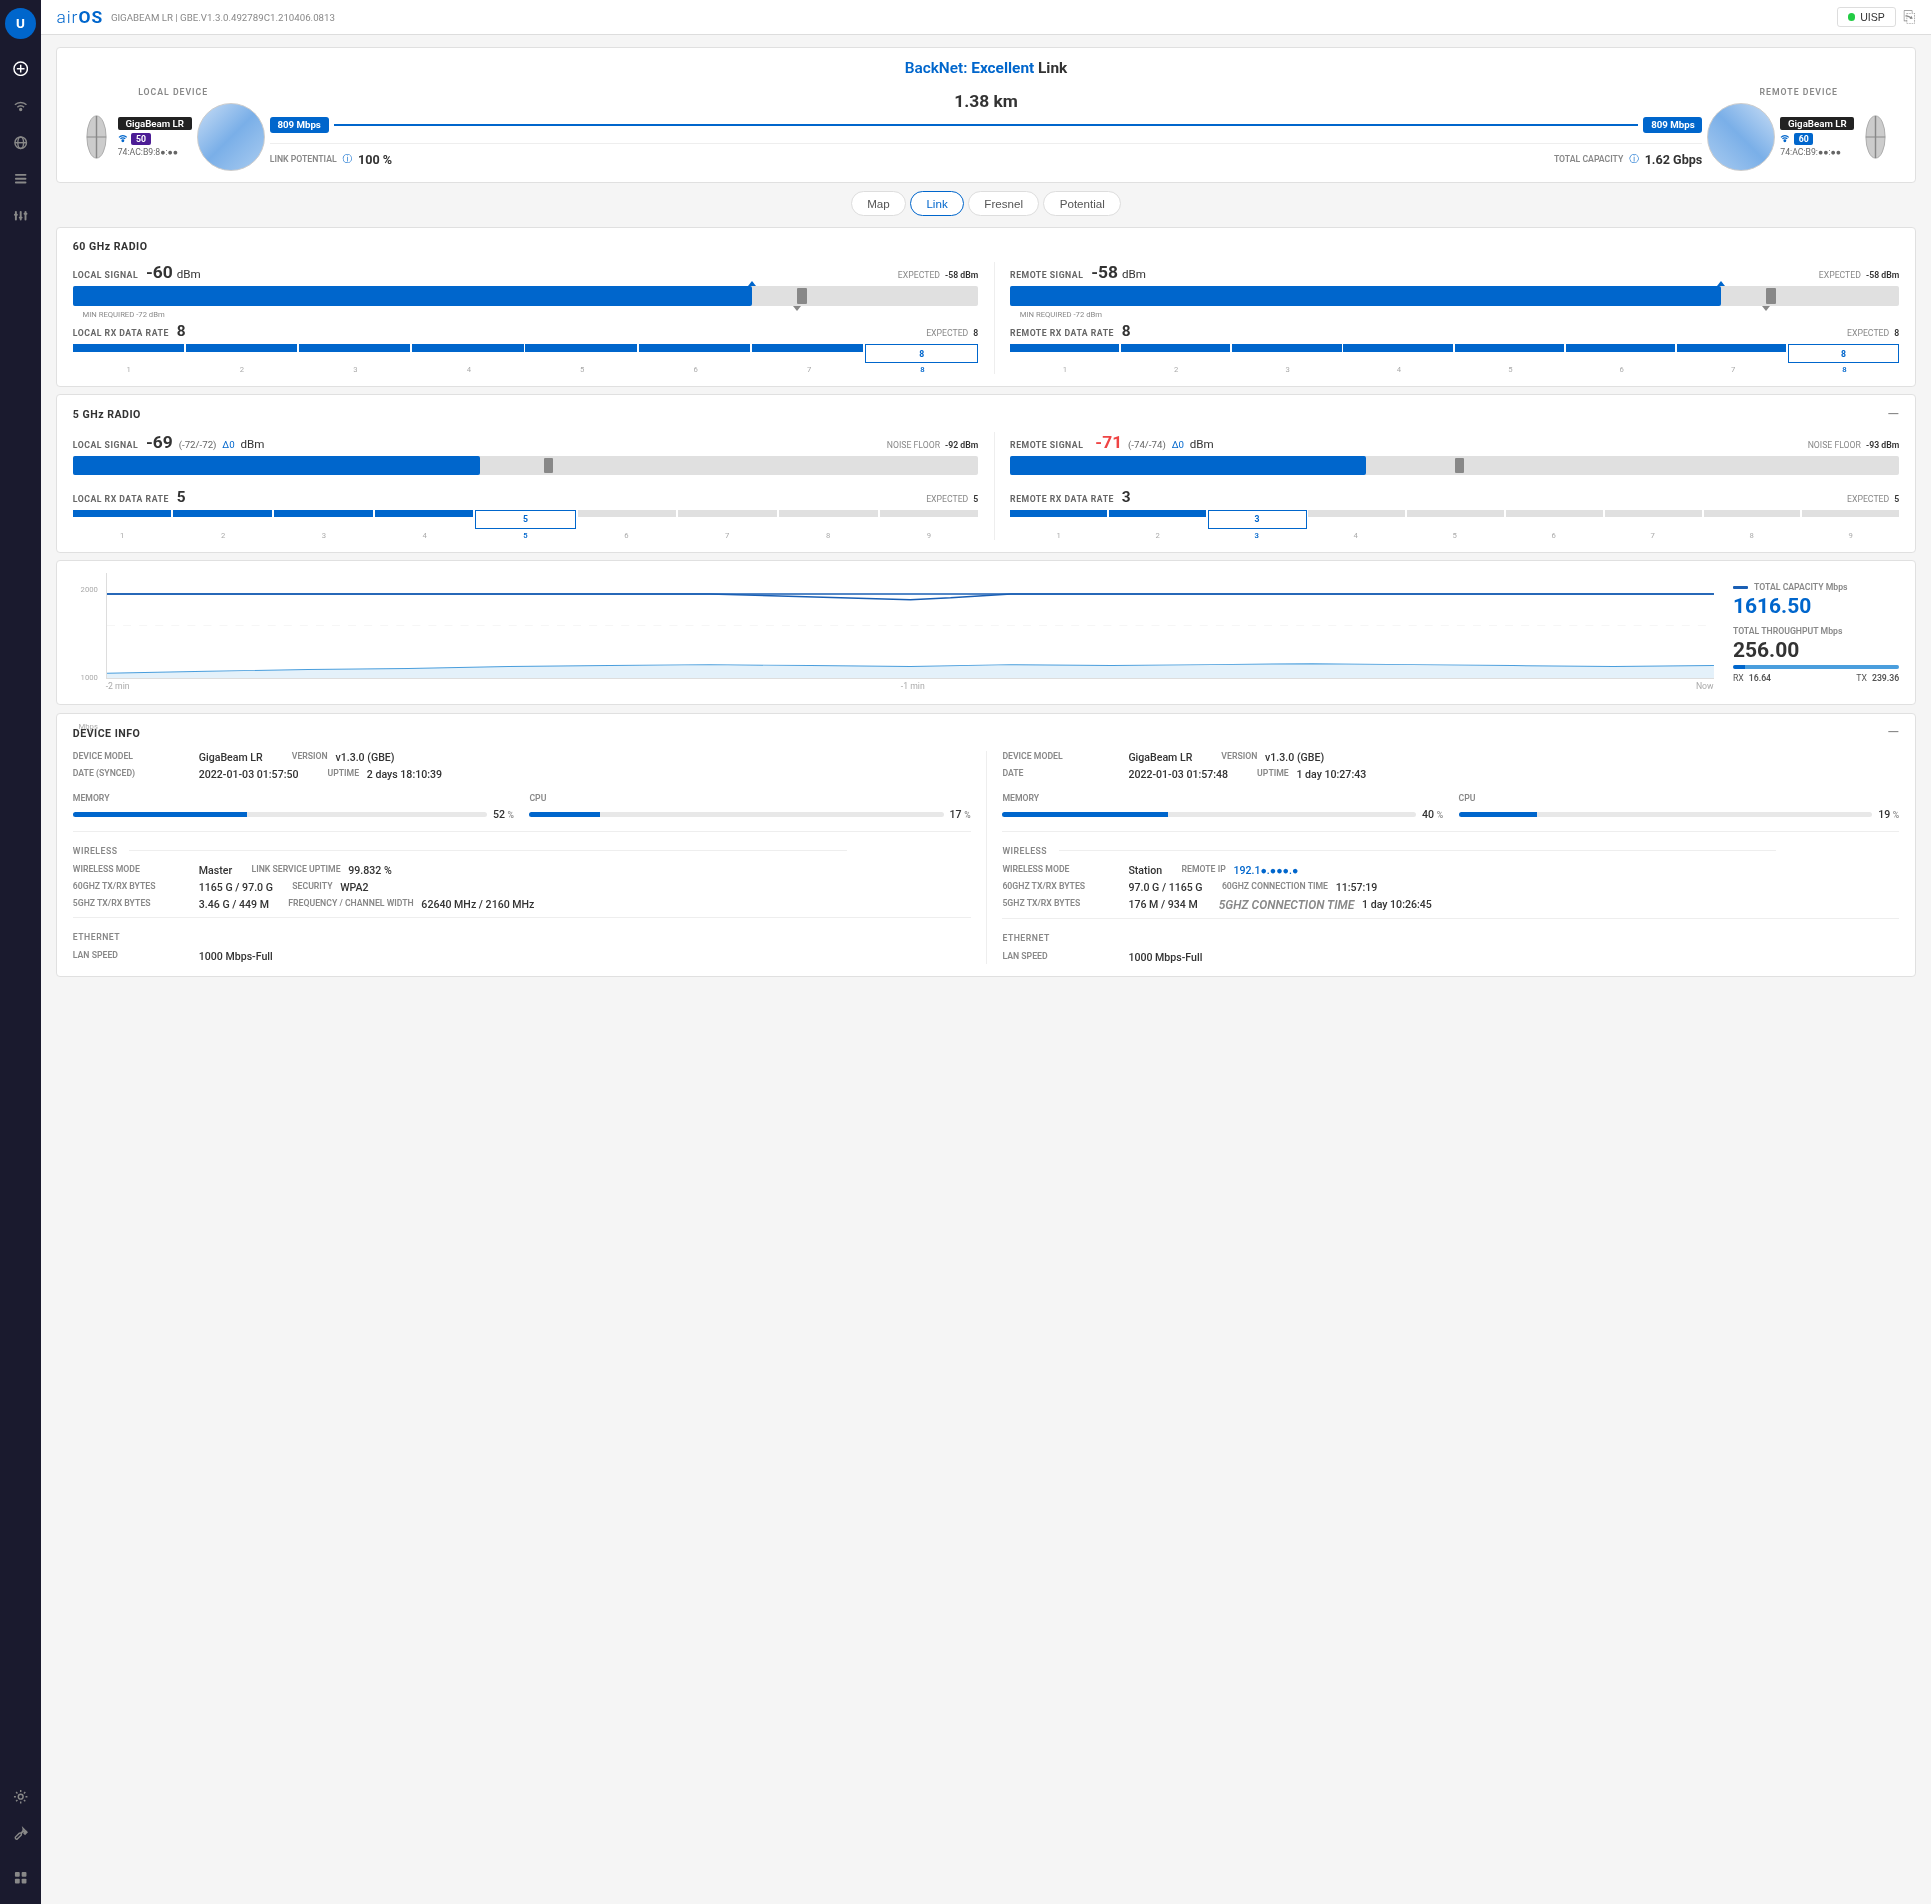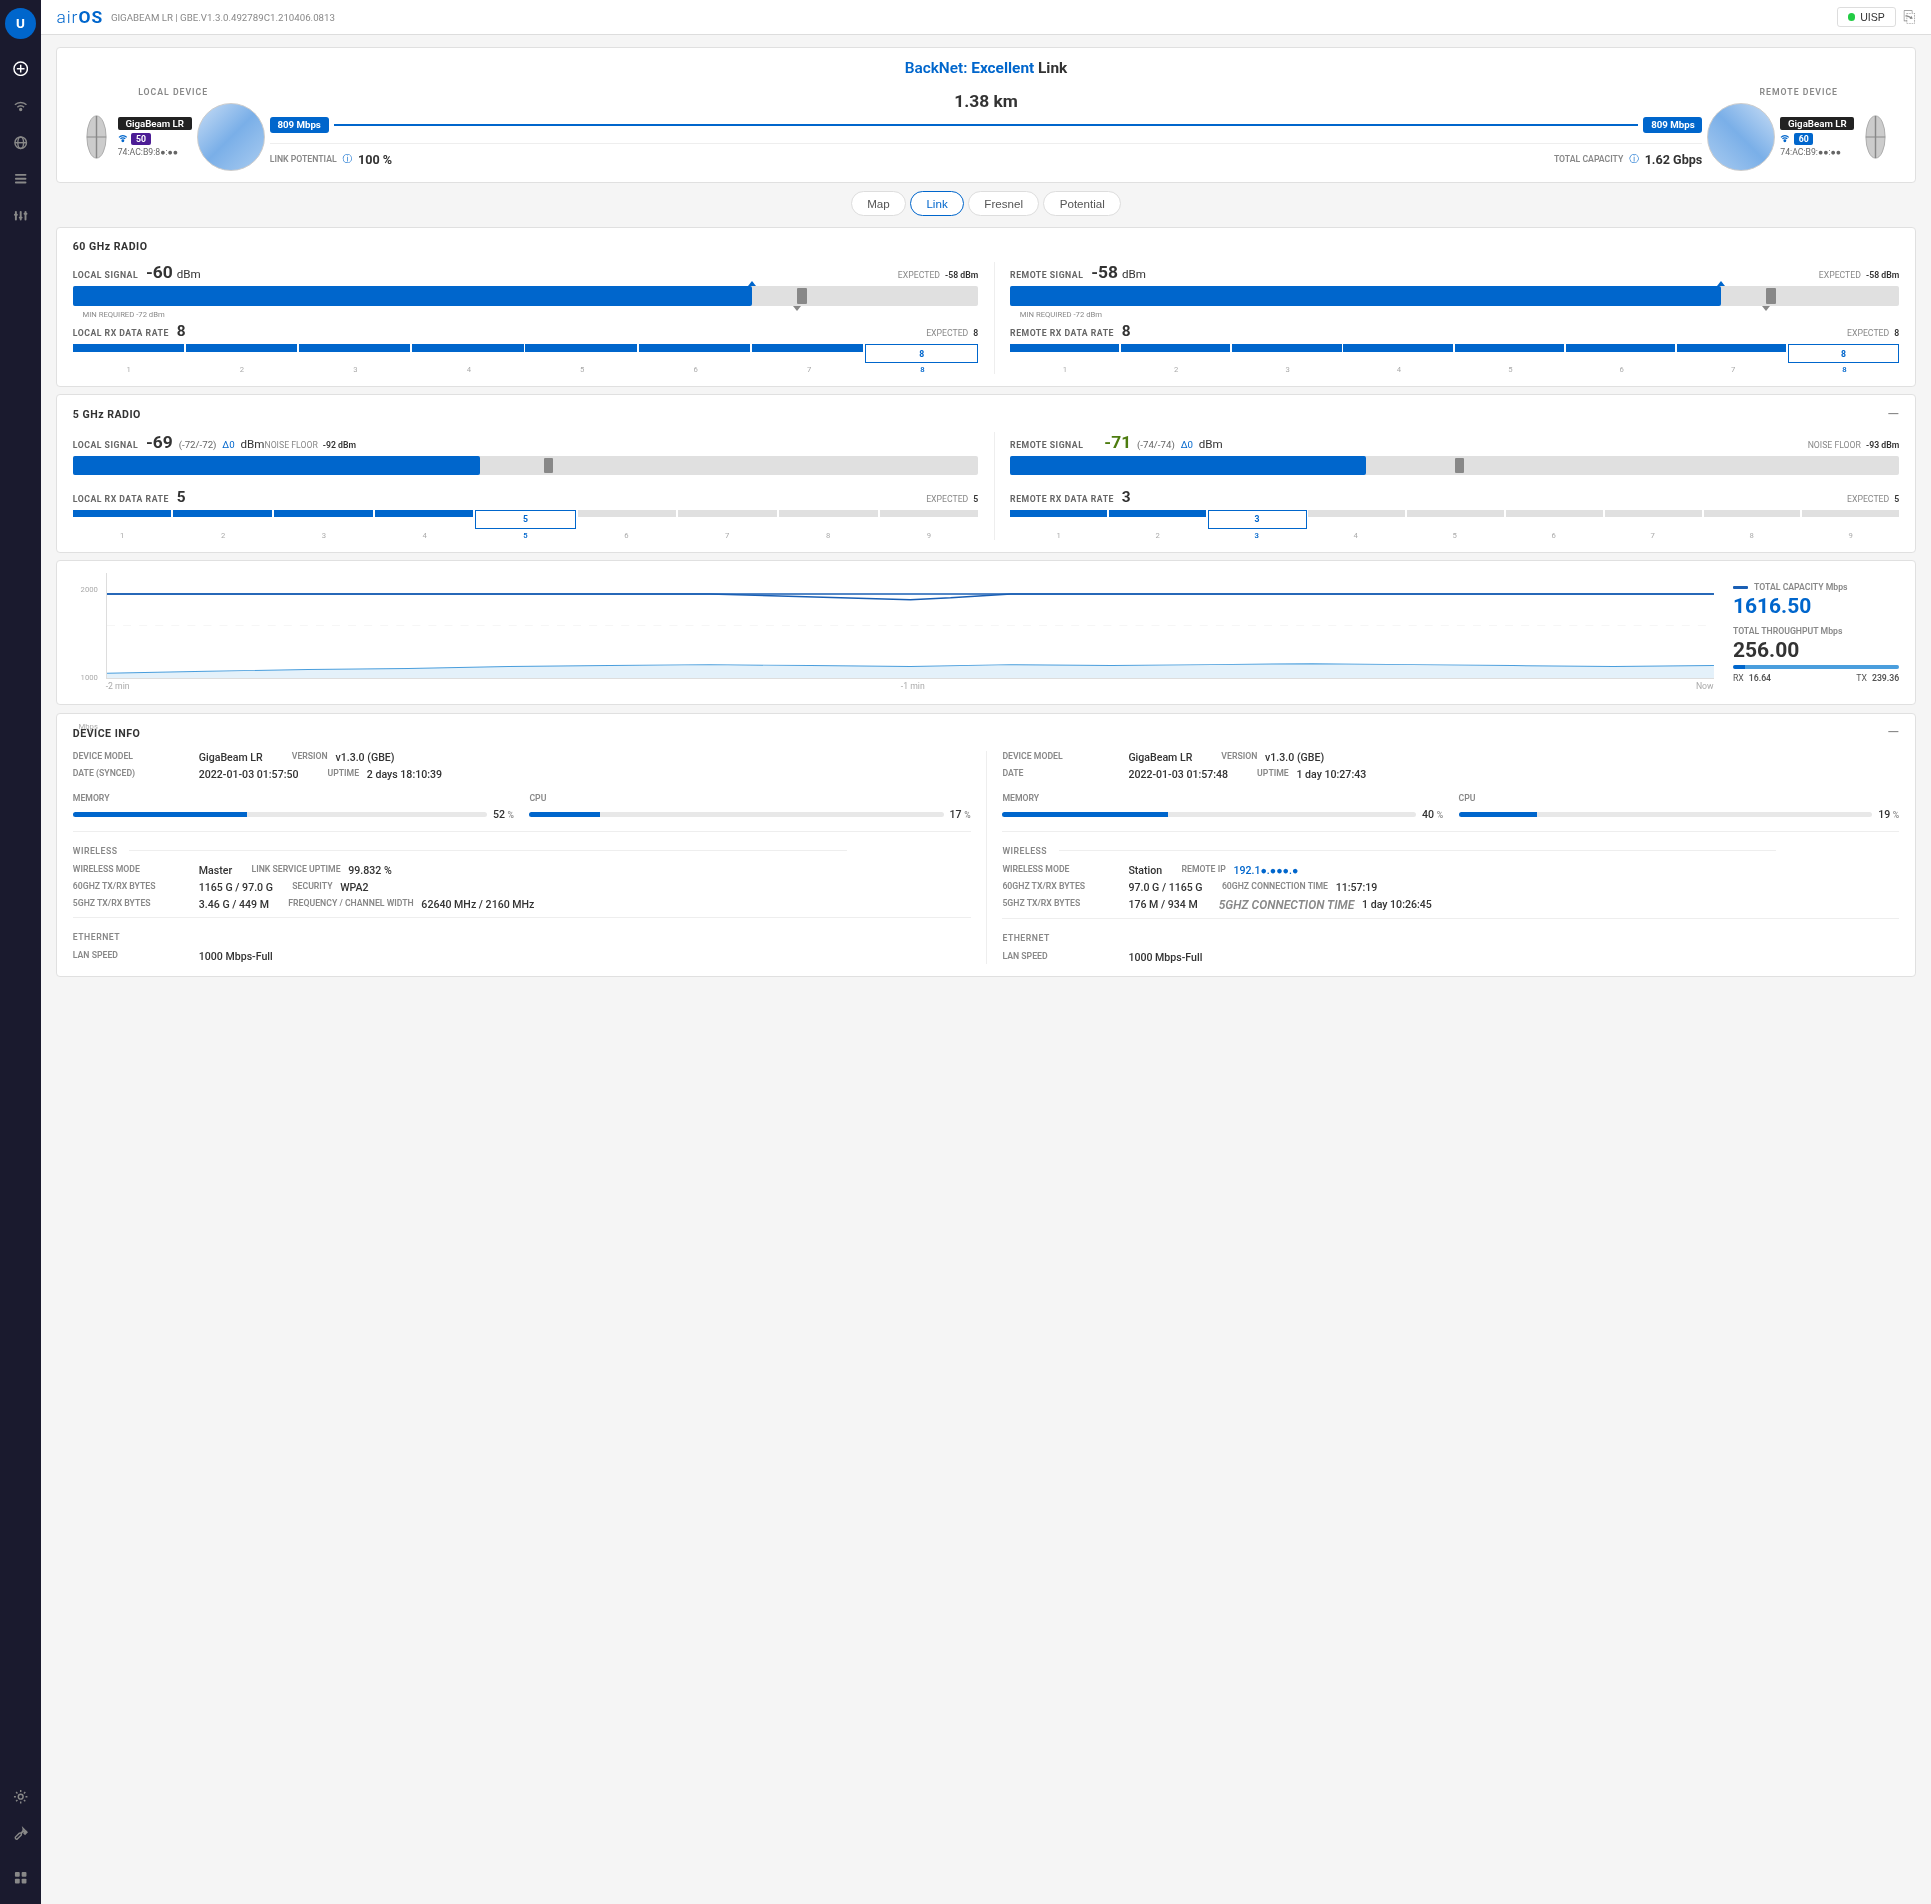--- a/index.html
+++ b/index.html
@@ -344,21 +344,21 @@
     </div>
 
     <div class="section">
       <div class="section-header">
         <span class="section-title">5 GHz RADIO</span>
         <span class="section-collapse">—</span>
       </div>
       <div class="radio-cols">
 
         <div>
-          <div style="display:flex;justify-content:flex-start;align-items:baseline;margin-bottom:3.9px;">
+          <div style="display:flex;justify-content:space-between;align-items:baseline;margin-bottom:3.9px;">
             <div>
               <span style="font-size:8.7px;font-weight:700;color:#666;letter-spacing:0.5px;">LOCAL SIGNAL</span>
               <span style="font-size:17.4px;font-weight:700;color:#333;margin-left:3.9px;">-69</span>
               <span style="font-size:9.7px;color:#666;margin-left:1.9px;">(-72/-72)</span>
               <span style="font-size:9.7px;color:#0066cc;margin-left:1.9px;">Δ0</span>
               <span style="font-size:11.6px;color:#333;margin-left:1.9px;">dBm</span>
             </div>
             <div style="font-size:8.7px;color:#888;">
               <span>NOISE FLOOR</span>
               <span style="color:#333;font-weight:600;margin-left:2.9px;">-92 dBm</span>
@@ -402,21 +402,21 @@
               <div style="flex:1;text-align:center;font-size:7.7px;color:#aaa;">8</div>
               <div style="flex:1;text-align:center;font-size:7.7px;color:#aaa;">9</div>
             </div>
           </div>
         </div>
 
         <div style="border-left:1px solid #eee;padding-left:15.4px;">
           <div style="display:flex;justify-content:space-between;align-items:baseline;margin-bottom:3.9px;">
             <div>
               <span style="font-size:8.7px;font-weight:700;color:#666;letter-spacing:0.5px;">REMOTE SIGNAL</span>
-              <span style="font-size:17.4px;font-weight:700;color:#4d7c0f;margin-left:17px;">-71</span>
+              <span style="font-size:17.4px;font-weight:700;color:#ef4444;margin-left:8px;">-71</span>
               <span style="font-size:9.7px;color:#666;margin-left:1.9px;">(-74/-74)</span>
               <span style="font-size:9.7px;color:#0066cc;margin-left:1.9px;">Δ0</span>
               <span style="font-size:11.6px;color:#333;margin-left:1.9px;">dBm</span>
             </div>
             <div style="font-size:8.7px;color:#888;">
               <span>NOISE FLOOR</span>
               <span style="color:#333;font-weight:600;margin-left:2.9px;">-93 dBm</span>
             </div>
           </div>
           <div style="position:relative;height:19.3px;background:#e0e0e0;border-radius:1.9px;margin-bottom:7.7px;">

